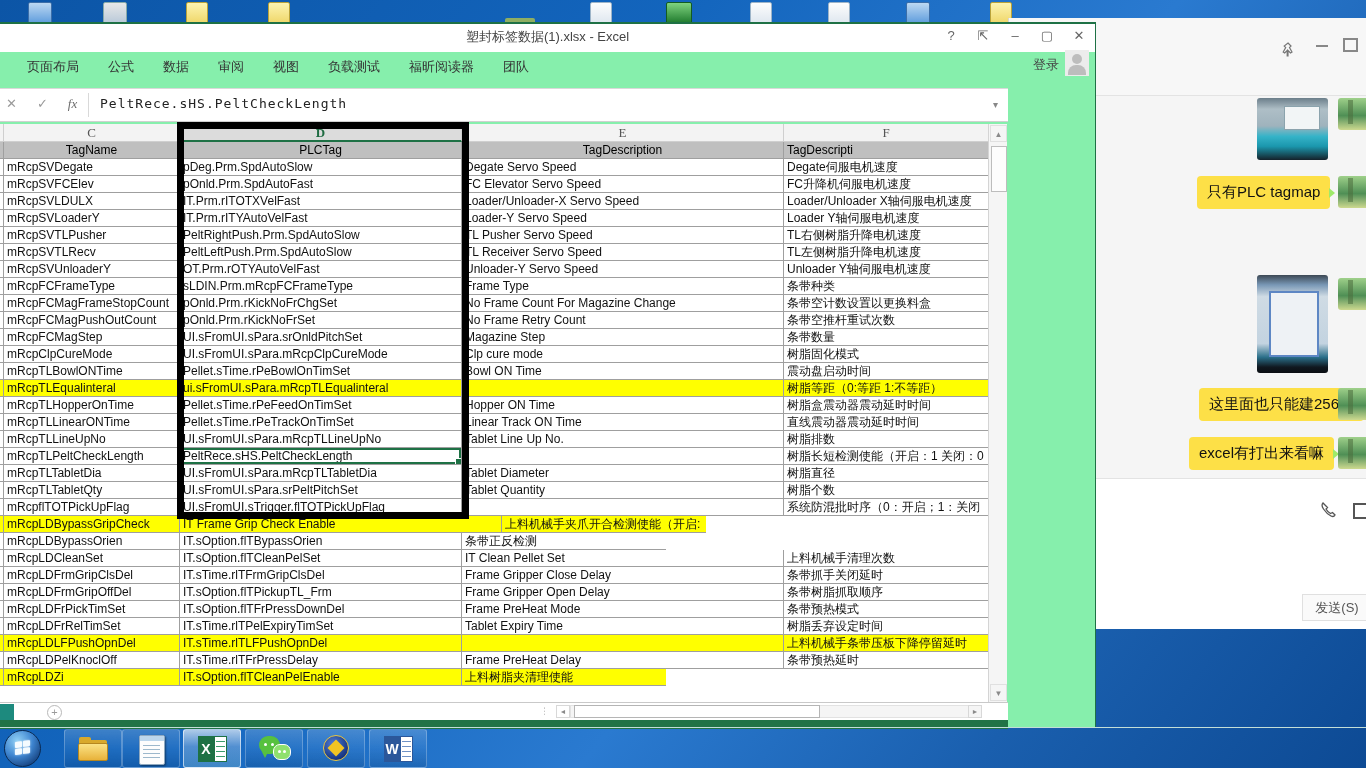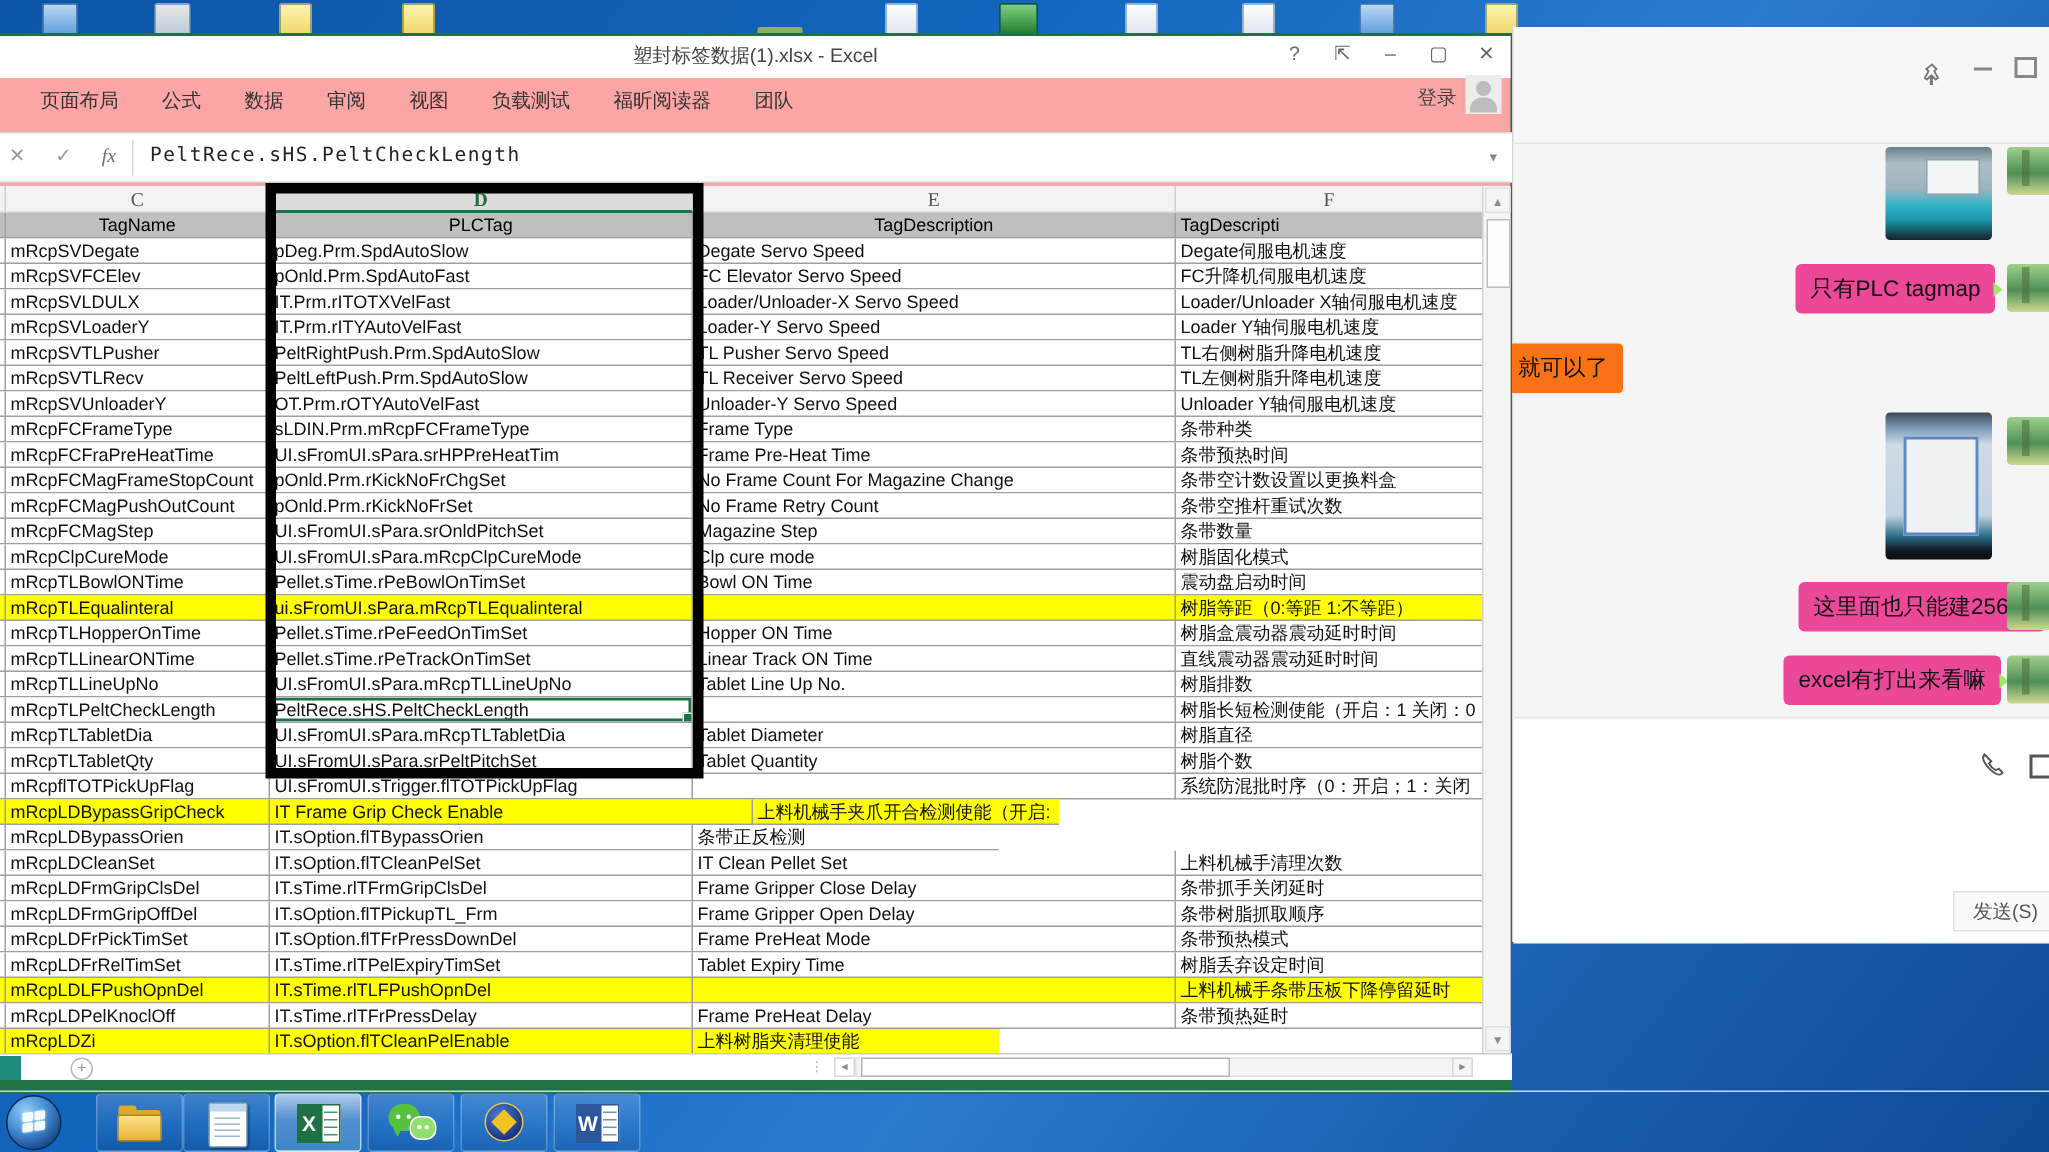--- a/index.html
+++ b/index.html
@@ -8,21 +8,21 @@
   
   #desktop{left:0;top:0;width:1366px;height:768px;
     background:linear-gradient(128deg,#0c55a6 0%,#1365bd 35%,#2a7ad0 60%,#1a5fae 80%,#0d4a94 100%);}
   .dicon{position:absolute;top:2px;height:20px;border-radius:2px 2px 0 0;}
   .di-doc{width:20px;background:linear-gradient(180deg,#fdfdfd,#dfe7ef);border:1px solid #9db4c8;}
   .di-note{width:20px;background:linear-gradient(180deg,#fdf4b1,#efd76a);border:1px solid #b9a23a;}
   .di-blue{width:22px;background:linear-gradient(180deg,#bcd8f2,#5f9ddd);border:1px solid #3c6ea8;}
   .di-pic{width:22px;background:linear-gradient(180deg,#e8e8e8,#b9c9d9);border:1px solid #8aa;}
   .di-green{width:24px;background:linear-gradient(180deg,#7fd37f,#1f7a2d);border:1px solid #145c20;}
   
-  #excel{left:0;top:22px;width:1008px;height:705px;background:#fca5a5;z-index:2;
+  #excel{left:0;top:22px;width:1096px;height:705px;background:#86efac;z-index:2;
     border-top:2px solid #1e7145;border-right:1px solid #1e7145;box-sizing:border-box;}
   #xl-titlebar{left:0;top:0;width:100%;height:28px;background:#fff;}
   #xl-title{width:100%;text-align:center;font-size:13px;color:#444;line-height:26px;}
   .xl-ctrls{top:4px;right:8px;display:flex;gap:16px;color:#666;font-size:13px;}
   .xl-ctrl{width:16px;text-align:center;cursor:default;}
   #xl-tabs{left:26px;top:30px;display:flex;gap:27px;font-size:13px;color:#333;}
   .xl-tab{padding:4px 1px;white-space:nowrap;text-align:right;}
   #xl-signin{top:32px;right:36px;font-size:13px;color:#444;}
   #xl-avatar{top:26px;right:6px;width:24px;height:26px;background:#ececec;}
   #xl-avatar .head{position:absolute;left:7px;top:4px;width:10px;height:10px;border-radius:50%;background:#bdbdbd;}
@@ -76,21 +76,21 @@
   #hs-track{left:570px;width:412px;background:#f5f5f5;border:1px solid #e2e2e2;}
   #hs-thumb{left:574px;width:246px;background:#fff;border:1px solid #b5b5b5;}
   #hs-right{left:968px;width:14px;border:1px solid #d8d8d8;color:#8a8a8a;font-size:7px;line-height:11px;text-align:center;}
   #xl-status{left:0;top:696px;width:1008px;height:9px;background:#217346;}
   
   #wechat{left:1008px;top:18px;width:358px;height:610px;background:#f7f7f7;z-index:1;
     border-left:1px solid #d5d5d5;box-sizing:border-box;}
   .wc-ctrl{position:absolute;top:24px;color:#888;}
   #wc-title-sep{position:absolute;left:0;top:77px;width:100%;height:1px;background:#e3e3e3;}
   #wc-chat{position:absolute;left:0;top:78px;width:100%;height:382px;background:#f5f5f5;}
-  .bubble{position:absolute;background:#ec4899;border-radius:4px;font-size:15px;color:#111;
+  .bubble{position:absolute;background:#fde047;border-radius:4px;font-size:15px;color:#111;
     padding:7px 10px;white-space:nowrap;box-sizing:border-box;}
   .bubble.out::after{content:"";position:absolute;right:-5px;top:12px;width:0;height:0;
     border-top:5px solid transparent;border-bottom:5px solid transparent;border-left:6px solid #9eea6a;}
   .bubble.in{background:#f97316;border:1px solid #ebebeb;}
   .avatar{position:absolute;width:32px;height:32px;border-radius:3px;overflow:hidden;
     background:linear-gradient(180deg,#9fd08a 0%,#4f8f55 55%,#7aa86b 70%,#cdd98f 100%);}
   .avatar::after{content:"";position:absolute;left:10px;top:2px;width:5px;height:24px;background:#4a6b3c;opacity:.55;}
   .photo{position:absolute;border-radius:3px;overflow:hidden;}
   #wc-photo1{background:linear-gradient(180deg,#6b7e8a 0%,#aebec6 18%,#9fb3bd 45%,#35b3c8 62%,#1b97ad 78%,#15222a 100%);}
   #wc-photo1 .win{position:absolute;right:8px;top:8px;width:34px;height:22px;background:#f2f5f6;border:1px solid #8ba3ad;}
@@ -304,27 +304,20 @@
         </div>
         <div class="xrow">
           <div class="cell col-b"></div>
           <div class="cell col-c">mRcpFCFrameType</div>
           <div class="cell col-d">sLDIN.Prm.mRcpFCFrameType</div>
           <div class="cell col-e">Frame Type</div>
           <div class="cell col-f">条带种类</div>
         </div>
         <div class="xrow">
           <div class="cell col-b"></div>
-          <div class="cell col-c">mRcpFCFraPreHeatTime</div>
-          <div class="cell col-d">UI.sFromUI.sPara.srHPPreHeatTim</div>
-          <div class="cell col-e">Frame Pre-Heat Time</div>
-          <div class="cell col-f">条带预热时间</div>
-        </div>
-        <div class="xrow">
-          <div class="cell col-b"></div>
           <div class="cell col-c">mRcpFCMagFrameStopCount</div>
           <div class="cell col-d">pOnld.Prm.rKickNoFrChgSet</div>
           <div class="cell col-e">No Frame Count For Magazine Change</div>
           <div class="cell col-f">条带空计数设置以更换料盒</div>
         </div>
         <div class="xrow">
           <div class="cell col-b"></div>
           <div class="cell col-c">mRcpFCMagPushOutCount</div>
           <div class="cell col-d">pOnld.Prm.rKickNoFrSet</div>
           <div class="cell col-e">No Frame Retry Count</div>

